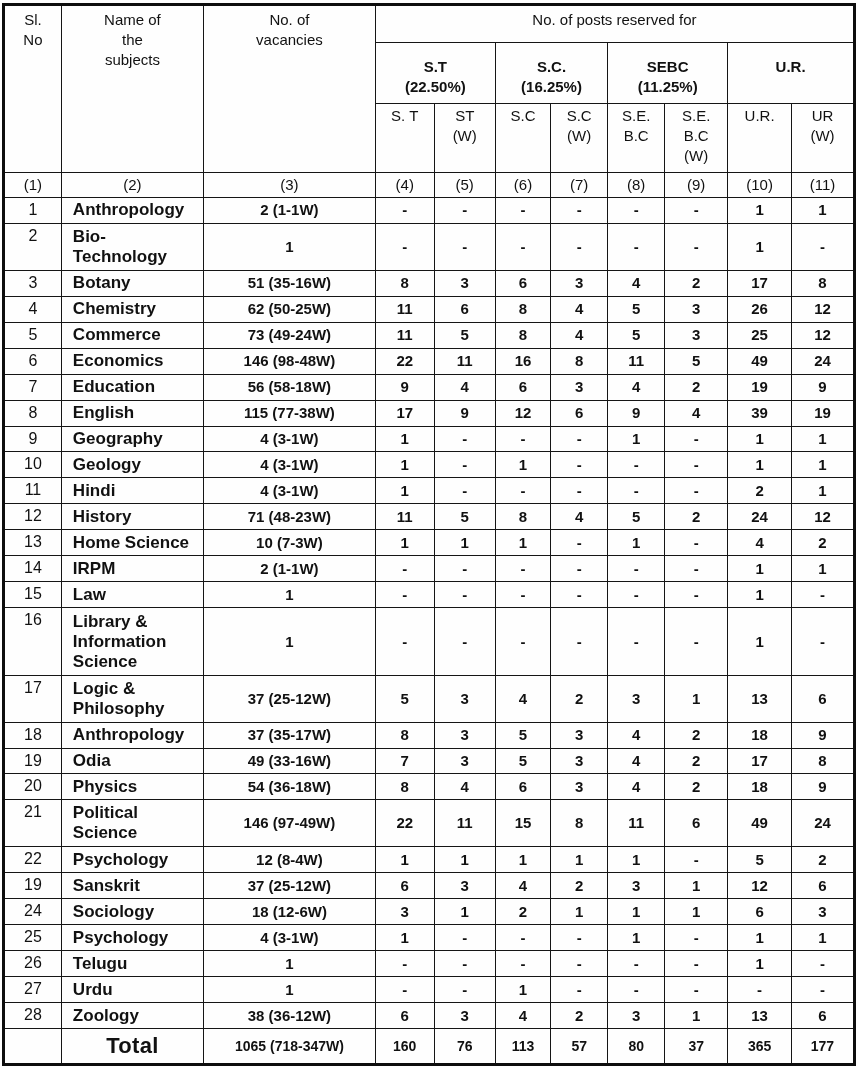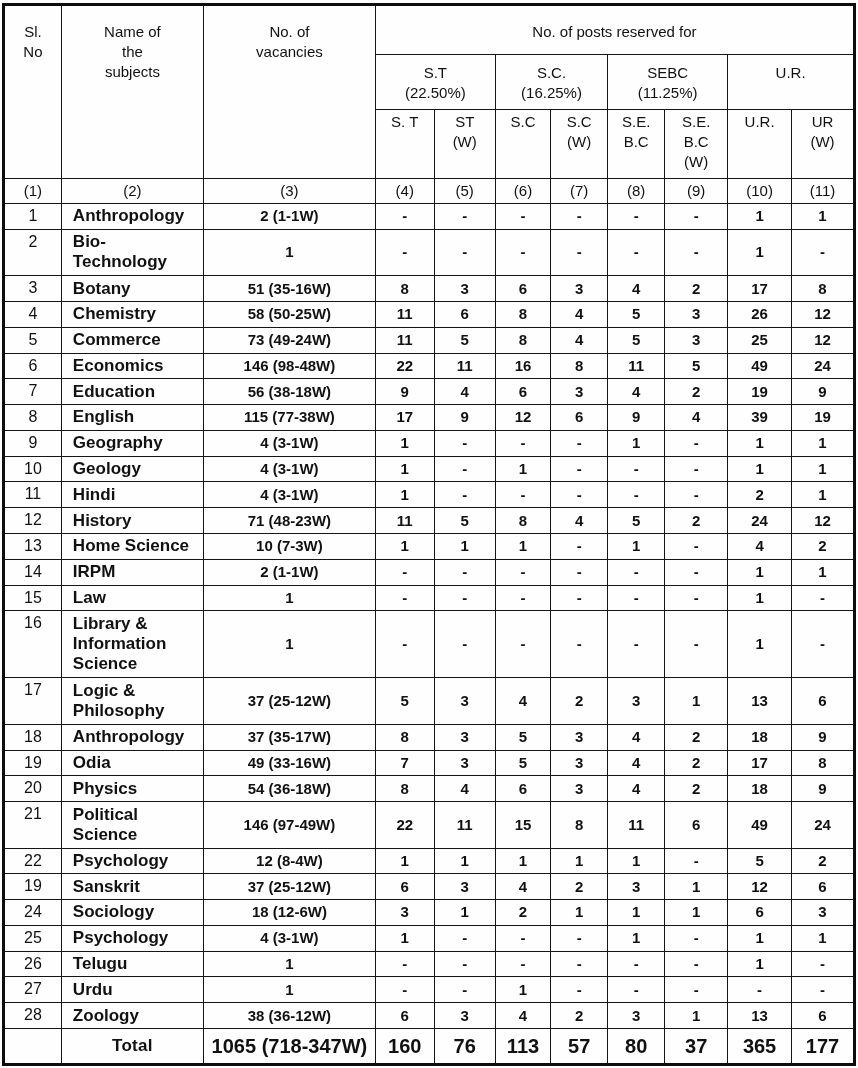--- a/index.html
+++ b/index.html
@@ -34,22 +34,22 @@
     overflow: hidden;
   }
   
   table.vacancy-table {
     border: 3px solid #0d0d0d;
   }
   thead th {
     font-weight: 400;
     font-size: 16px;
   }
-  thead tr.top-row th { height: 30px; vertical-align: top; padding-top: 16px; }
-  thead tr.group-row th { height: 44px; vertical-align: top; padding-top: 8px; }
+  thead tr.top-row th { height: 30px; vertical-align: top; padding-top: 4px; }
+  thead tr.group-row th { height: 44px; vertical-align: top; padding-top: 14px; font-weight: bold; }
   thead tr.subcol-row th { height: 64px; vertical-align: top; padding-top: 2px; }
   thead tr.colnum-row th { height: 20px; font-weight: 400; }
   th.sl-head, th.name-head, th.vac-head { vertical-align: top; padding-top: 4px; }
   th.sl-head { text-align: left; padding-left: 8px; }
 
   tbody td.sl-cell {
     font-weight: 400;
     font-size: 16px;
     vertical-align: top;
     text-align: center;
@@ -62,25 +62,25 @@
   }
   tbody td.vac-cell,
   tbody td.num-cell {
     font-weight: 700;
     font-size: 15px;
   }
   tfoot td {
     font-weight: 700;
   }
   tfoot td.total-label {
-    font-size: 17px;
+    font-size: 22px;
     letter-spacing: 0.3px;
   }
   tfoot td.total-vac { font-size: 15.5px; }
-  tfoot td.num-cell { font-size: 20px; height: 30px; }
+  tfoot td.num-cell { font-size: 14px; height: 30px; }
 </style>
 </head>
 <body>
 
 <div class="page">
   <table class="vacancy-table">
     <colgroup>
       <col style="width:6.8%">
       <col style="width:16.7%">
       <col style="width:20.2%">
@@ -183,21 +183,21 @@
     <td class="num-cell">3</td>
     <td class="num-cell">4</td>
     <td class="num-cell">2</td>
     <td class="num-cell">17</td>
     <td class="num-cell">8</td>
   </tr>
 
   <tr>
     <td class="sl-cell">4</td>
     <td class="subject-cell">Chemistry</td>
-    <td class="vac-cell">58 (50-25W)</td>
+    <td class="vac-cell">62 (50-25W)</td>
     <td class="num-cell">11</td>
     <td class="num-cell">6</td>
     <td class="num-cell">8</td>
     <td class="num-cell">4</td>
     <td class="num-cell">5</td>
     <td class="num-cell">3</td>
     <td class="num-cell">26</td>
     <td class="num-cell">12</td>
   </tr>
 
@@ -225,21 +225,21 @@
     <td class="num-cell">8</td>
     <td class="num-cell">11</td>
     <td class="num-cell">5</td>
     <td class="num-cell">49</td>
     <td class="num-cell">24</td>
   </tr>
 
   <tr>
     <td class="sl-cell">7</td>
     <td class="subject-cell">Education</td>
-    <td class="vac-cell">56 (38-18W)</td>
+    <td class="vac-cell">56 (58-18W)</td>
     <td class="num-cell">9</td>
     <td class="num-cell">4</td>
     <td class="num-cell">6</td>
     <td class="num-cell">3</td>
     <td class="num-cell">4</td>
     <td class="num-cell">2</td>
     <td class="num-cell">19</td>
     <td class="num-cell">9</td>
   </tr>
 

